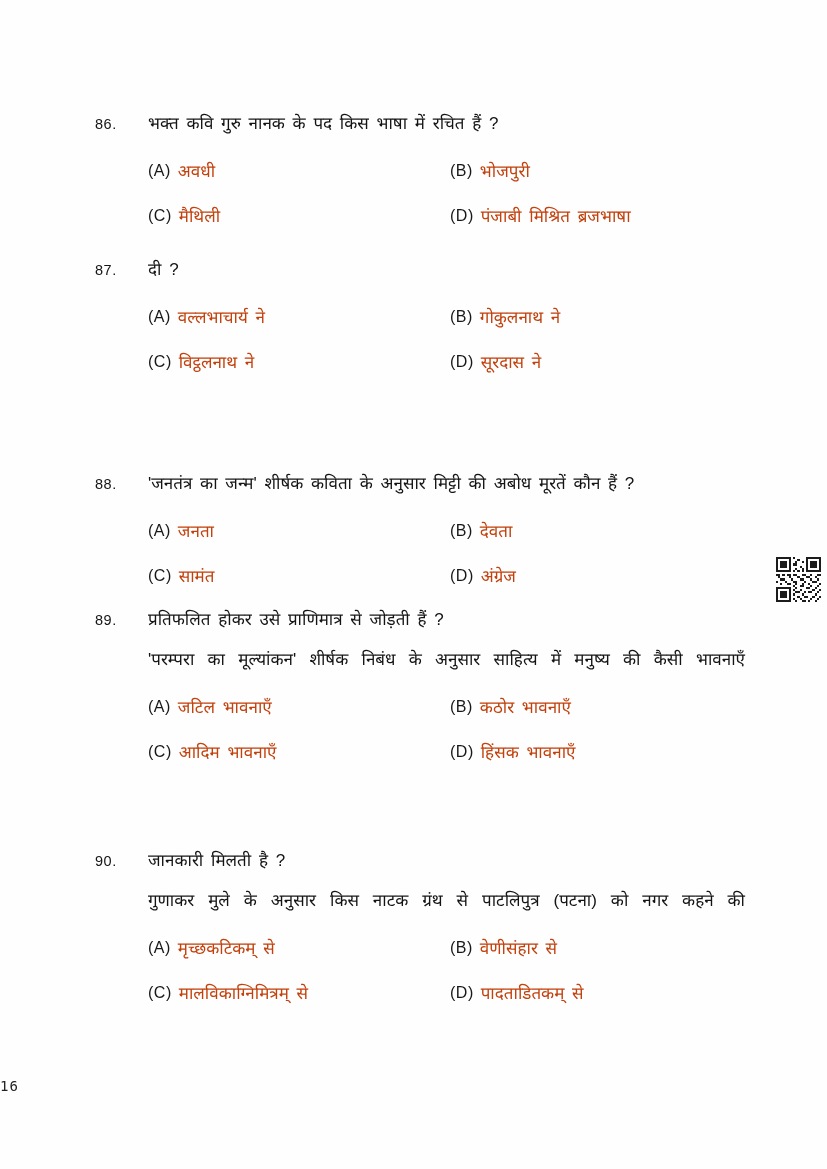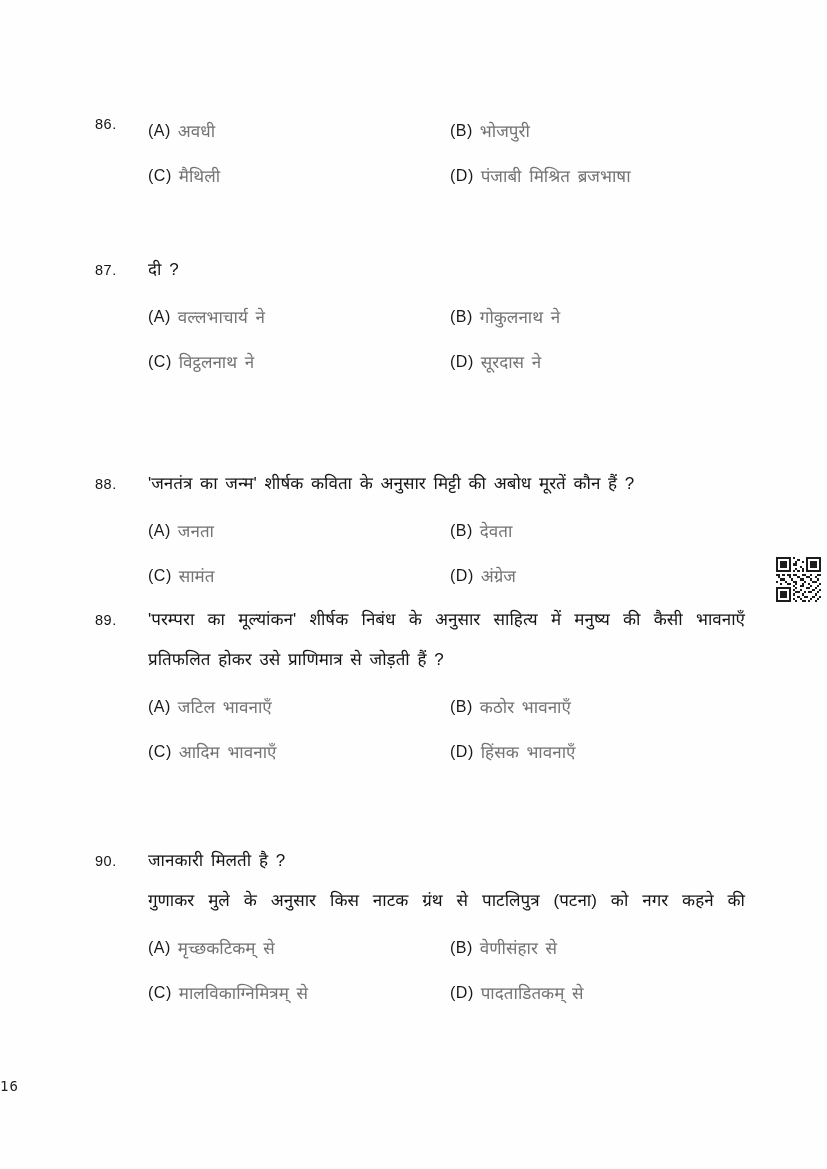--- a/index.html
+++ b/index.html
@@ -57,21 +57,21 @@
   }
   .opt-label {
     font-size: 16px;
     color: #181818;
     margin-right: 7px;
     letter-spacing: 0.5px;
   }
   .opt-text {
     font-size: 17px;
     word-spacing: 3px;
-    color: #737373;
+    color: #c2410c;
   }
   .qr {
     position: absolute;
     left: 776px; top: 557px;
     width: 45px; height: 45px;
   }
   .page-number {
     position: absolute;
     left: 0; right: 0;
     top: 1078px;
@@ -83,20 +83,21 @@
   }
 </style>
 </head>
 <body>
 
 <div class="page">
 
   <div class="question" style="top:104px">
     <span class="q-num">86.</span>
     <div class="q-body">
+      <div class="q-line">भक्त कवि गुरु नानक के पद किस भाषा में रचित हैं ?</div>
       <div class="options">
         <div class="option">
           <span class="opt-label">(A)</span>
           <span class="opt-text">अवधी</span>
         </div>
         <div class="option">
           <span class="opt-label">(B)</span>
           <span class="opt-text">भोजपुरी</span>
         </div>
         <div class="option">
@@ -157,22 +158,22 @@
           <span class="opt-label">(D)</span>
           <span class="opt-text">अंग्रेज</span>
         </div>
       </div>
     </div>
   </div>
 
   <div class="question" style="top:600px">
     <span class="q-num">89.</span>
     <div class="q-body">
+      <div class="q-line">प्रतिफलित होकर उसे प्राणिमात्र से जोड़ती हैं ?</div>
       <div class="q-line justify">'परम्परा का मूल्यांकन' शीर्षक निबंध के अनुसार साहित्य में मनुष्य की कैसी भावनाएँ</div>
-      <div class="q-line">प्रतिफलित होकर उसे प्राणिमात्र से जोड़ती हैं ?</div>
       <div class="options">
         <div class="option">
           <span class="opt-label">(A)</span>
           <span class="opt-text">जटिल भावनाएँ</span>
         </div>
         <div class="option">
           <span class="opt-label">(B)</span>
           <span class="opt-text">कठोर भावनाएँ</span>
         </div>
         <div class="option">

